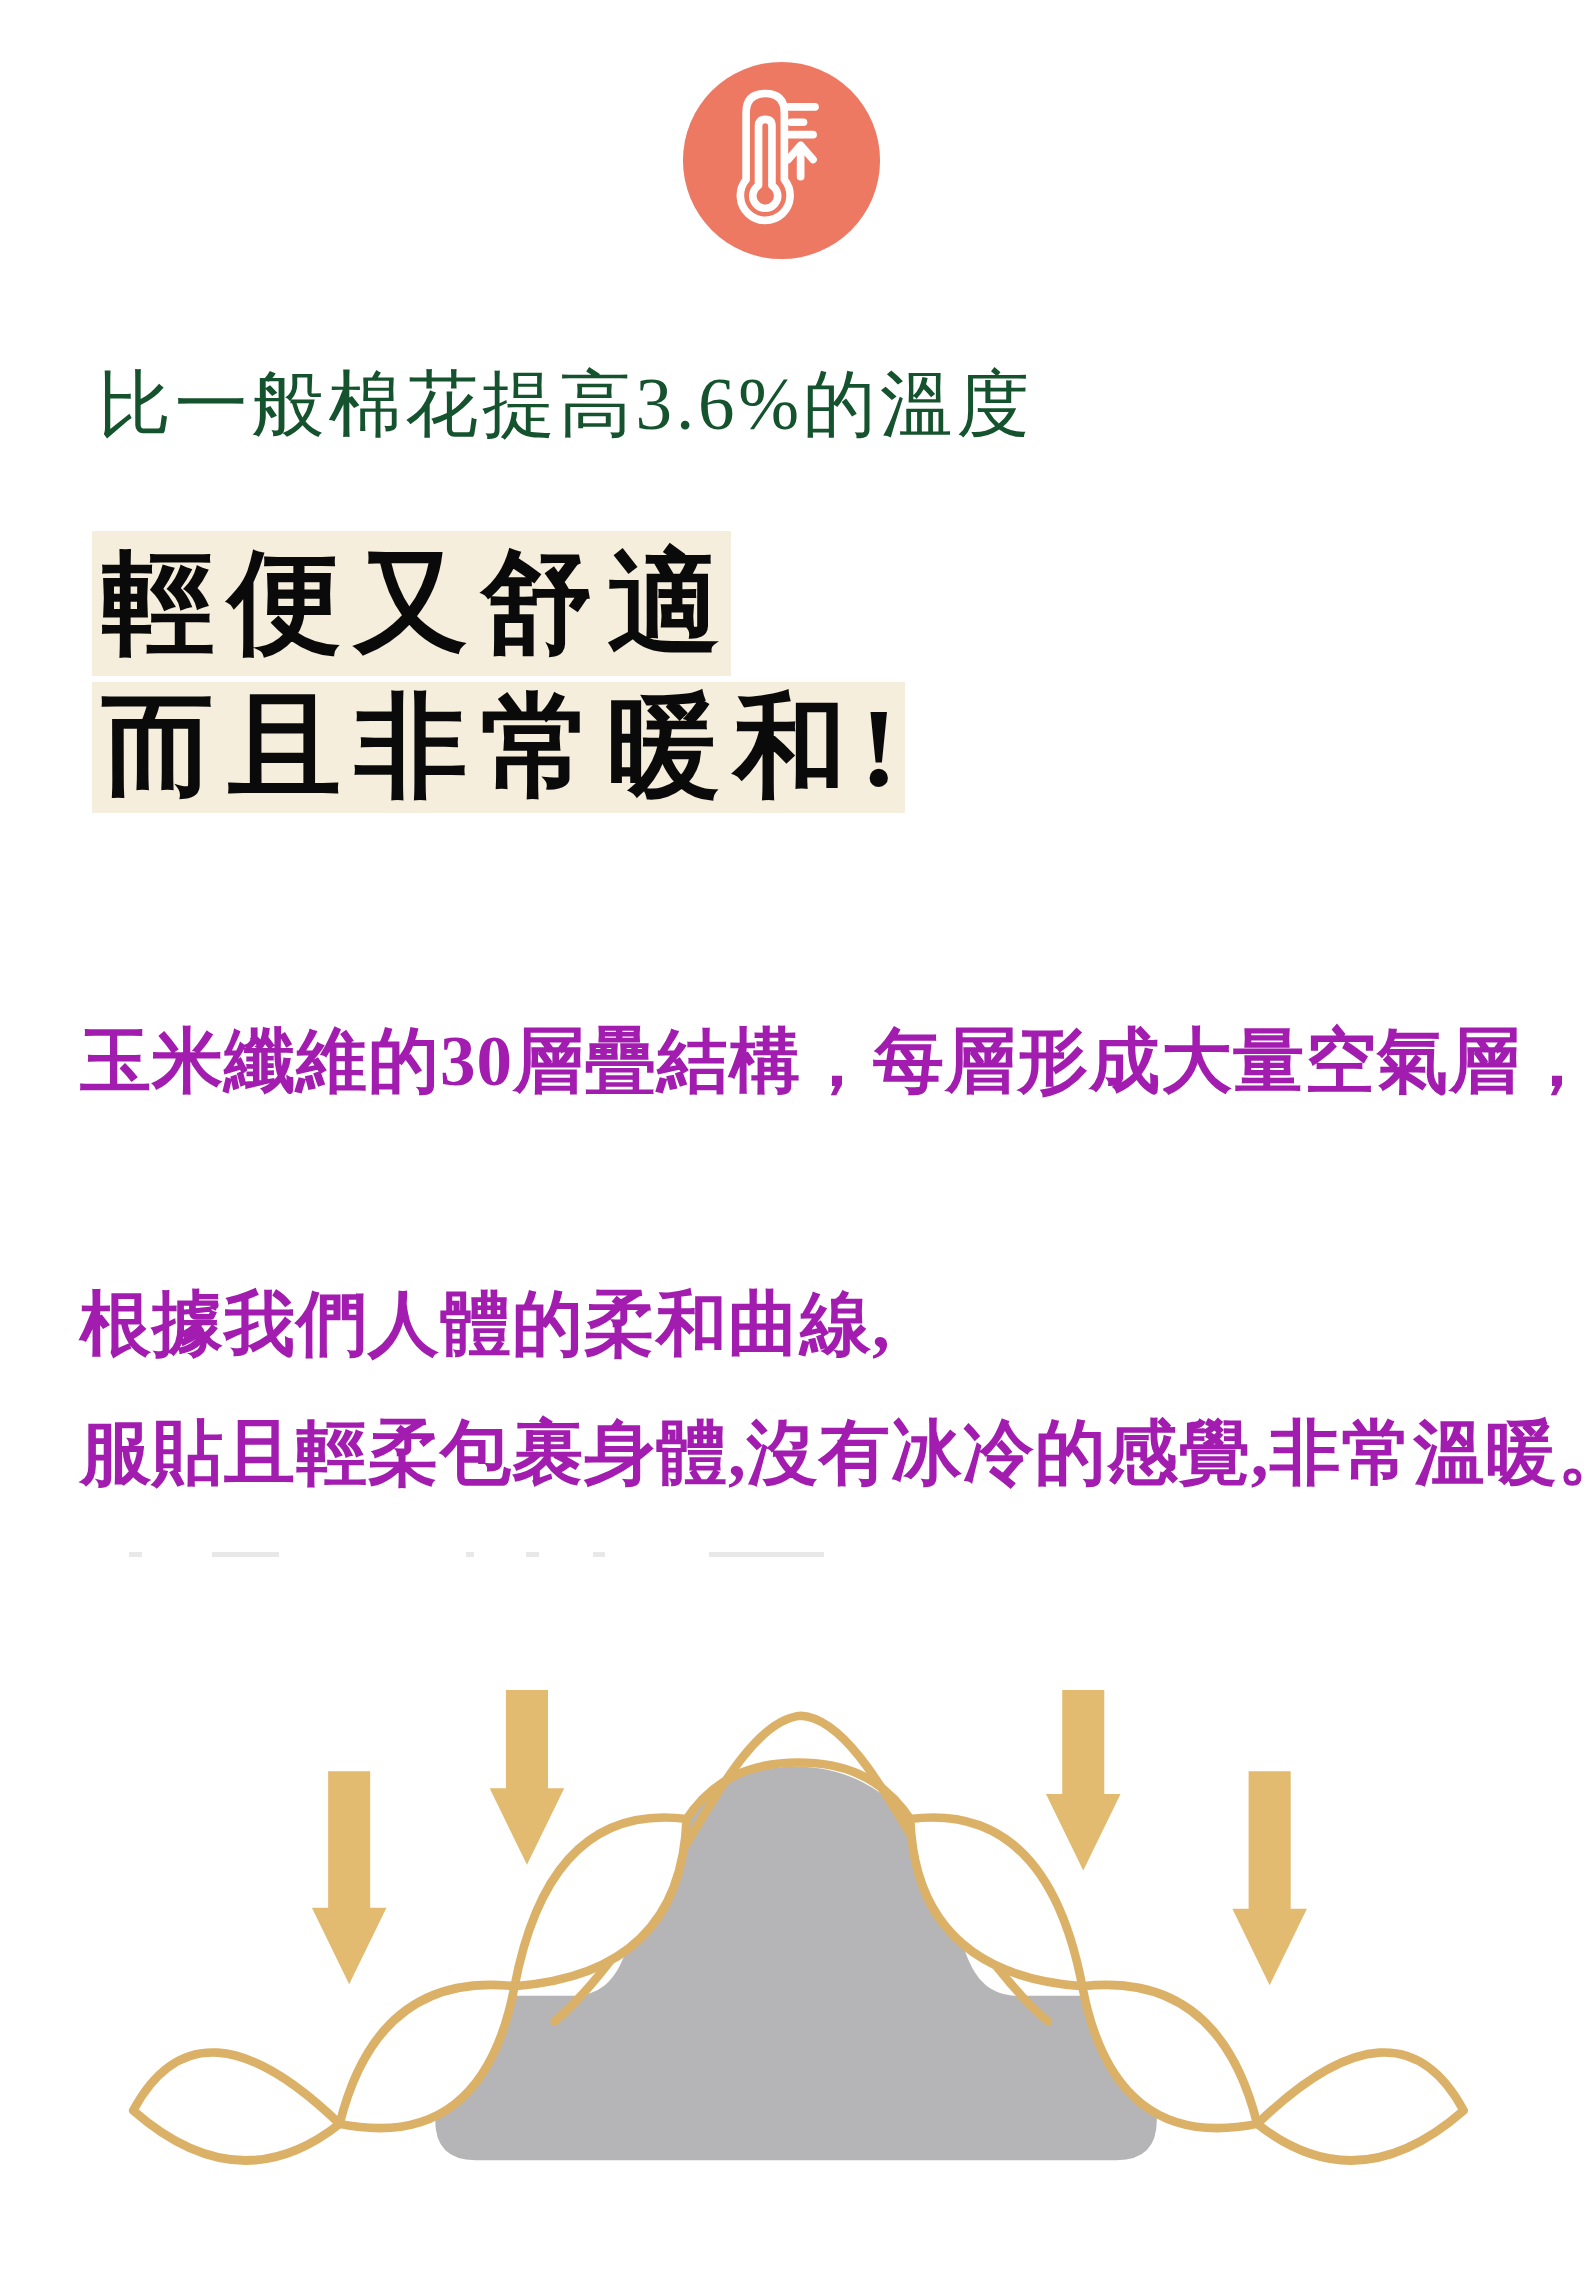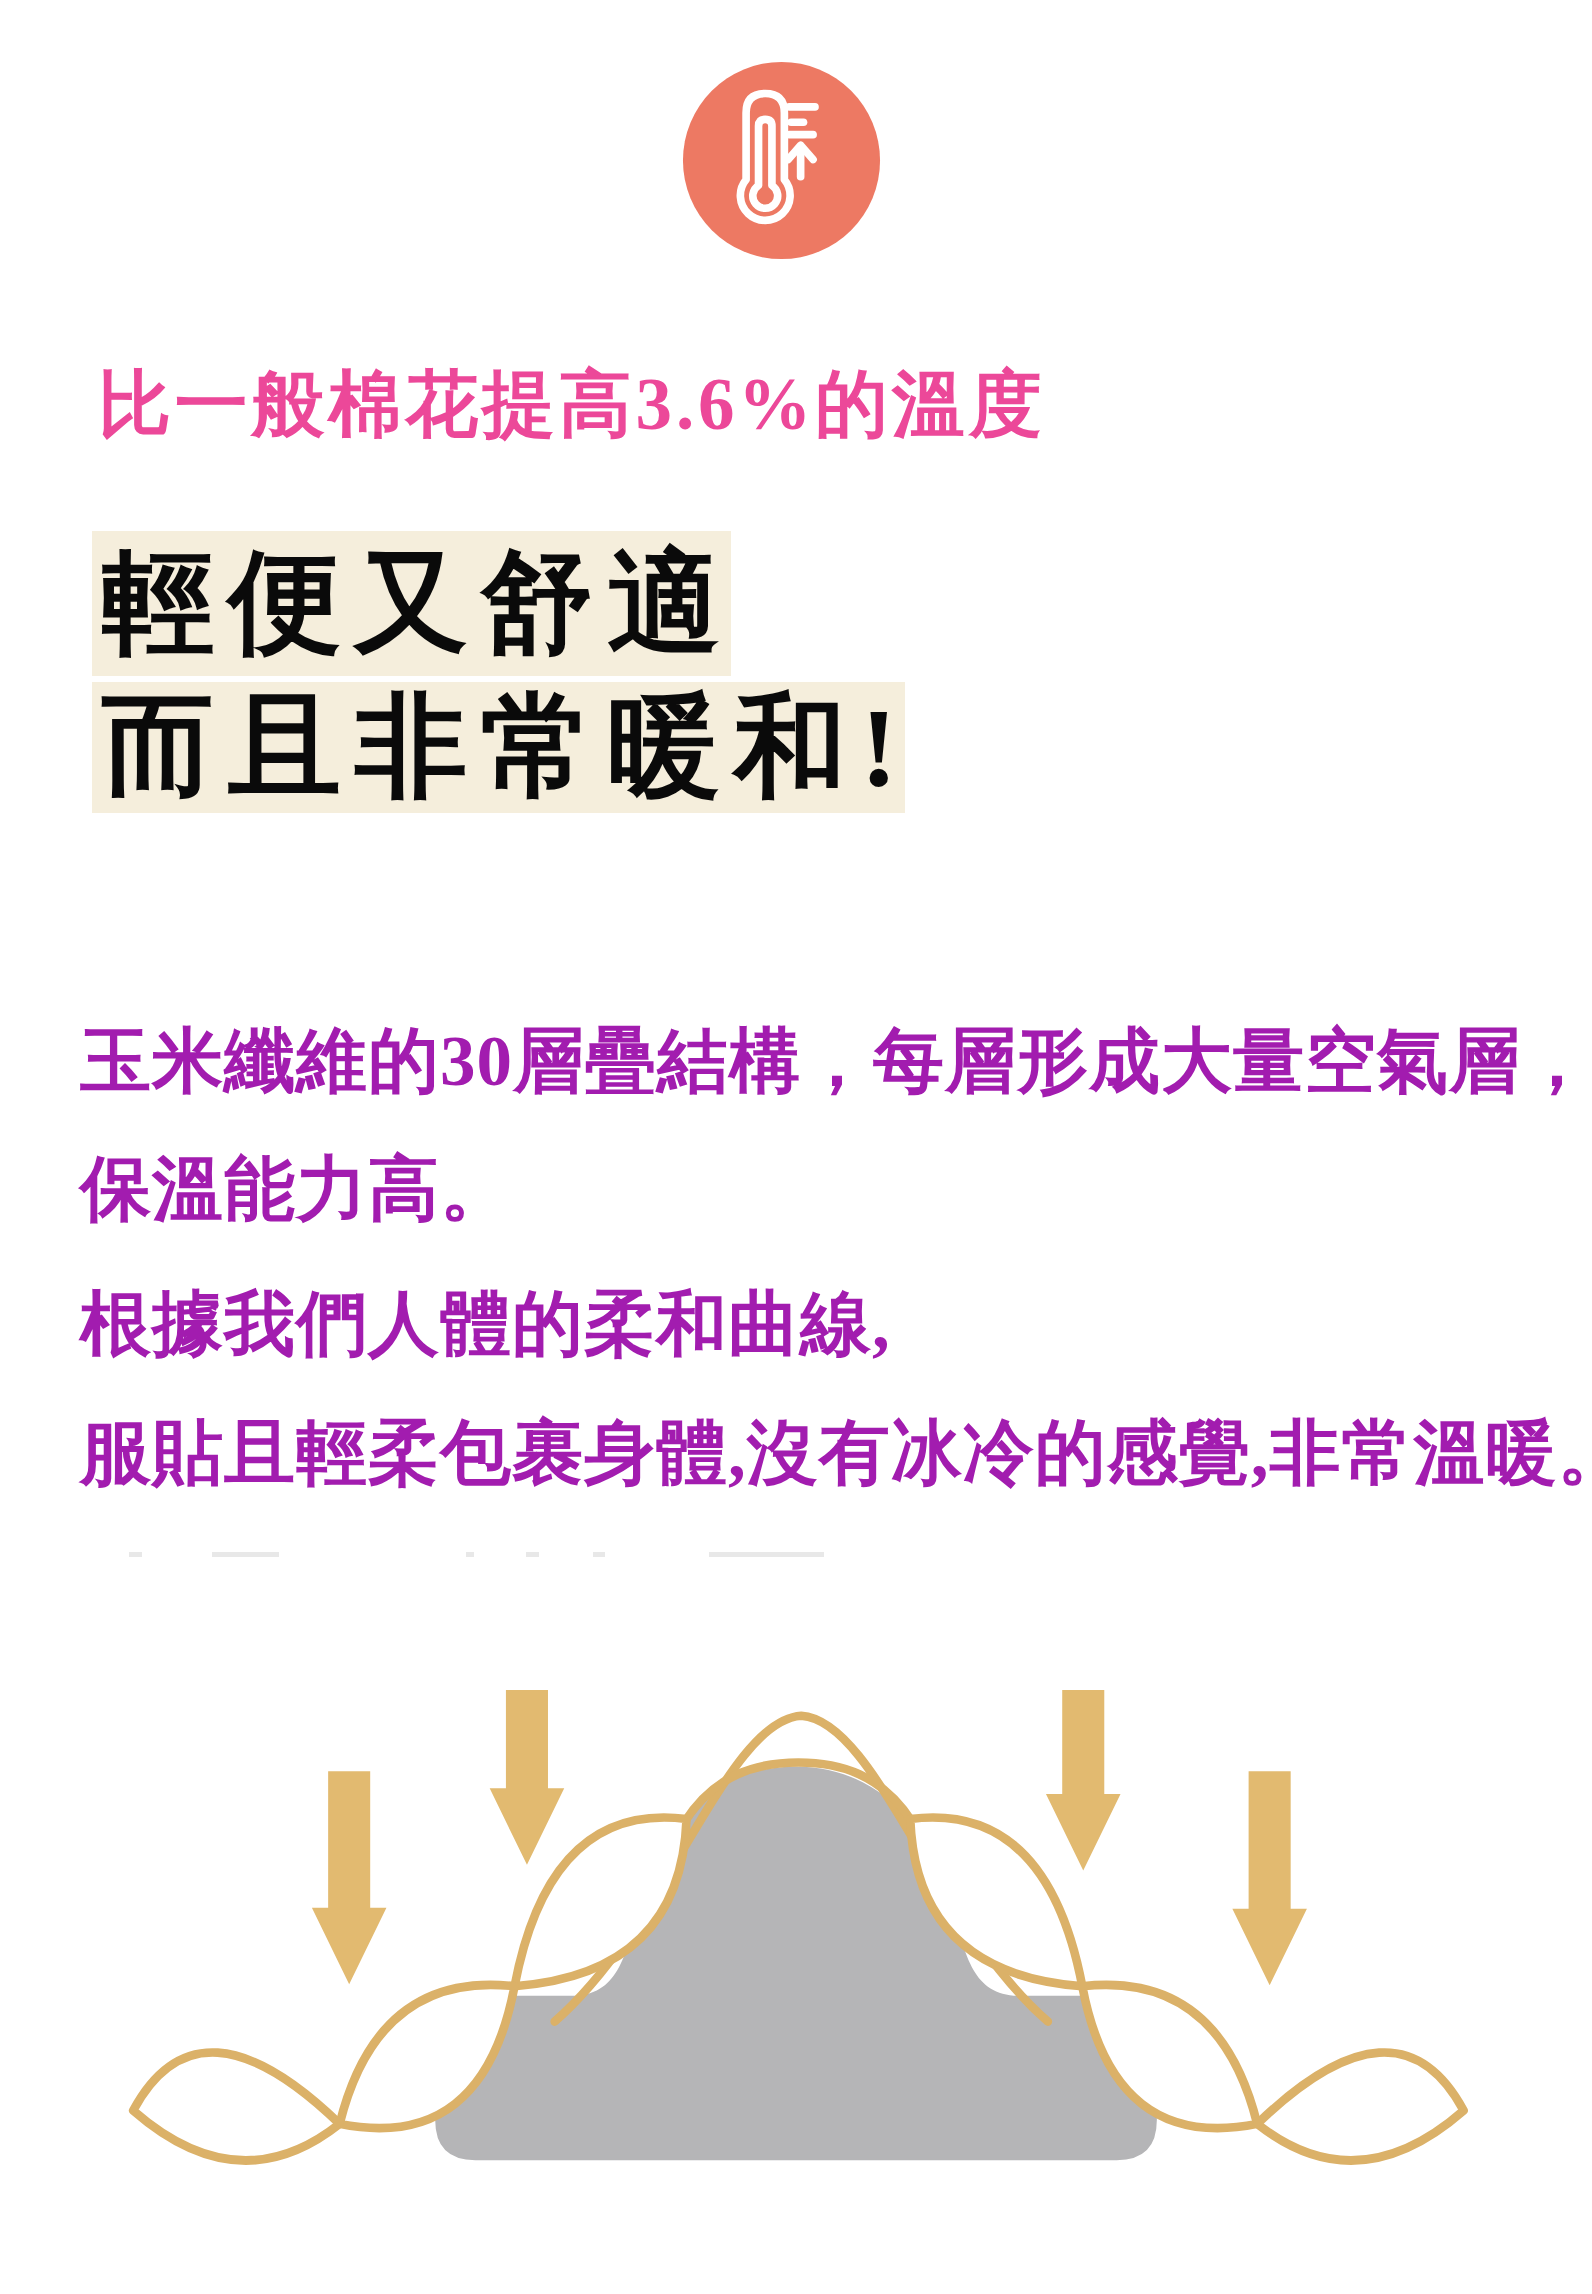--- a/index.html
+++ b/index.html
@@ -8,21 +8,21 @@
     width:1593px;height:2294px;
     background:#ffffff;
     overflow:hidden;
     font-family:"Liberation Serif","DejaVu Serif",serif;
   }
   .icon-wrap{
     position:absolute;left:682px;top:61px;width:199px;height:199px;
   }
   .headline{
     position:absolute;left:98px;top:352px;width:1396px;
-    font-size:73px;font-weight:700;color:#ec4899;
+    font-size:73px;font-weight:400;color:#14532d;
     letter-spacing:3.8px;line-height:105px;white-space:nowrap;
   }
   .hl-line{
     position:absolute;display:flex;align-items:center;
     background:#F5EEDC;
     font-weight:900;color:#0a0a0a;font-size:113px;
     letter-spacing:13.4px;white-space:nowrap;
     padding:0 9.6px;box-sizing:border-box;
   }
   .hl-line.one{left:92px;top:531px;width:639px;height:145px;}
@@ -63,21 +63,20 @@
       </g>
     </svg>
   </div>
 
   <div class="headline">比一般棉花提高3.6%的溫度</div>
 
   <div class="hl-line two">而且非常暖和!</div>
   <div class="hl-line one">輕便又舒適</div>
 
   <div class="body-line l1">玉米纖維的30層疊結構，每層形成大量空氣層，</div>
-  <div class="body-line l2">保溫能力高。</div>
   <div class="body-line l3">根據我們人體的柔和曲線,</div>
   <div class="body-line l4">服貼且輕柔包裹身體,沒有冰冷的感覺,非常溫暖。</div>
 
   <div class="remnant">
     <i style="left:129px;width:13.4px;"></i>
     <i style="left:212px;width:67px;"></i>
     <i style="left:466px;width:7.6px;"></i>
     <i style="left:526px;width:13.4px;"></i>
     <i style="left:593px;width:11.5px;"></i>
     <i style="left:709px;width:115px;"></i>

